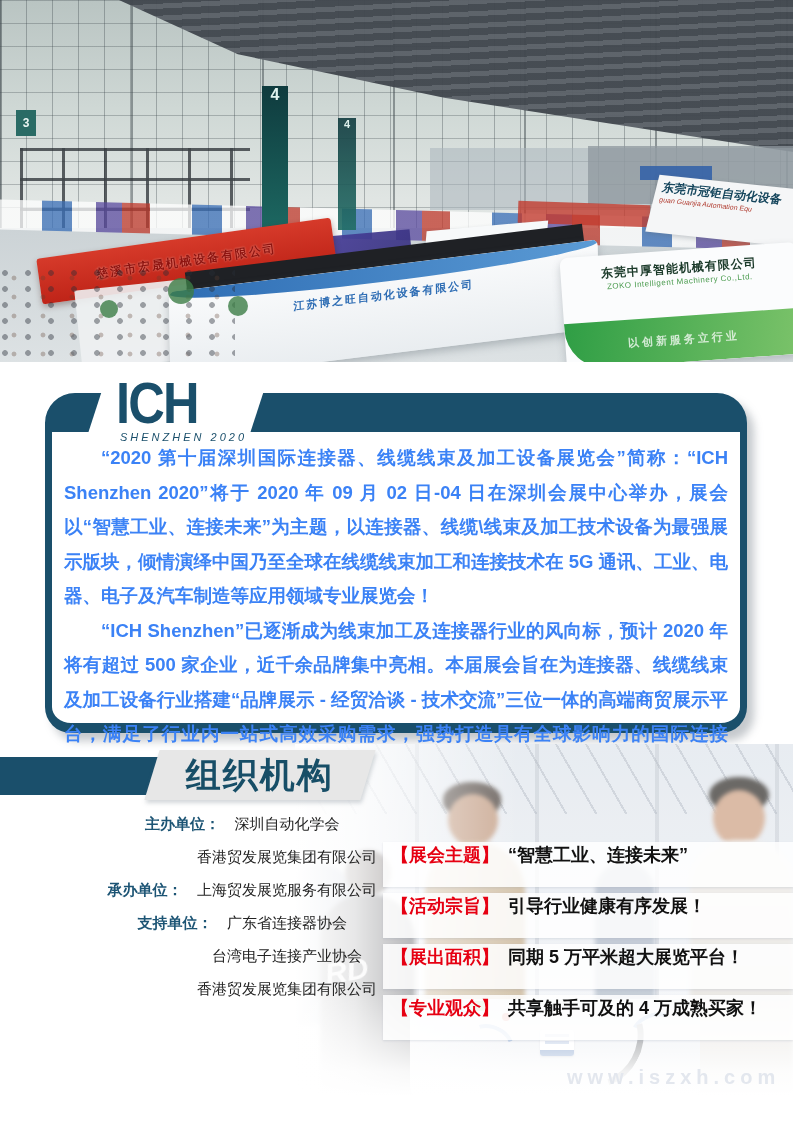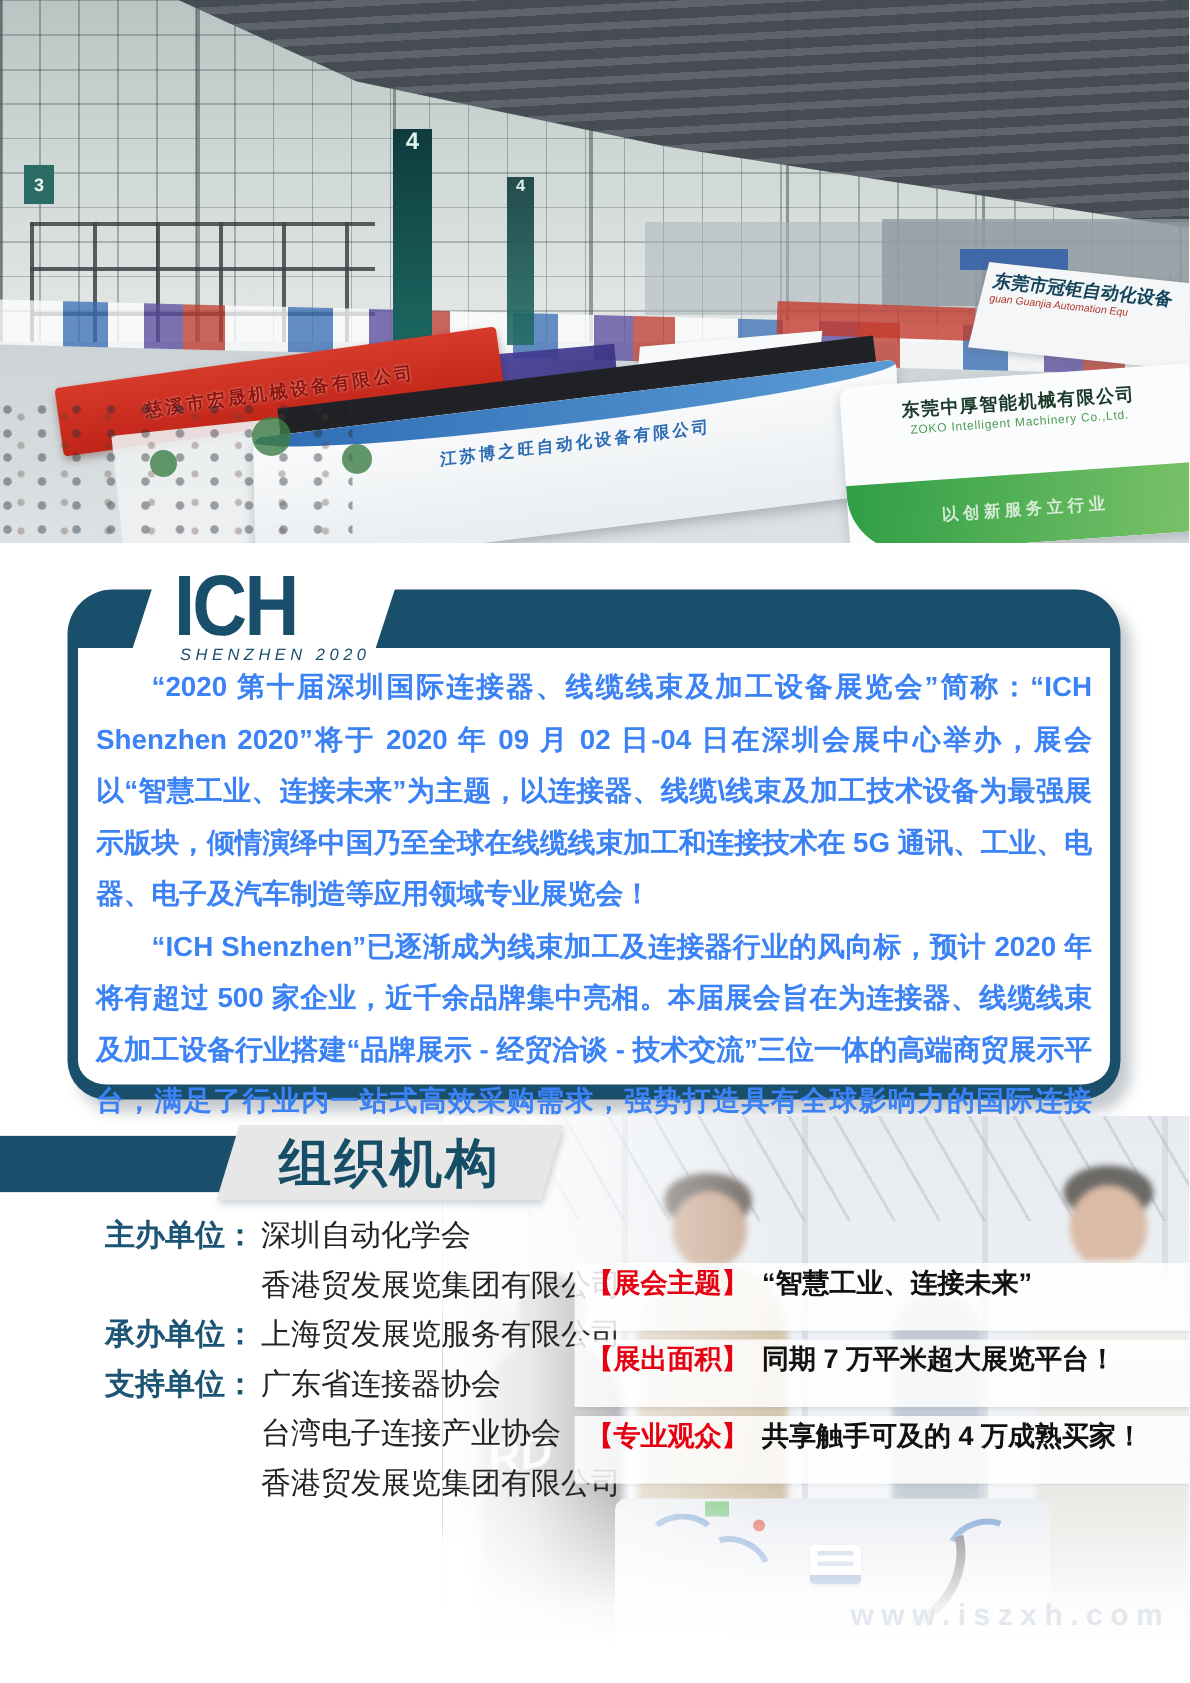--- a/index.html
+++ b/index.html
@@ -123,21 +123,21 @@
         box-shadow:0 1px 2px rgba(100,110,125,.4);}
   .badge i{display:block;height:3px;background:#9fb6d8;margin:4px 5px 0;}
   .badge b{position:absolute;left:0;bottom:0;width:100%;height:6px;background:#2f5fa8;border-radius:0 0 3px 3px;}
   .op-wash{position:absolute;inset:0;background:rgba(255,255,255,.28);}
   .op-left-fade{position:absolute;inset:0;background:linear-gradient(90deg,#fff 0%,rgba(255,255,255,.85) 12%,rgba(255,255,255,0) 45%);}
   .op-bottom-fade{position:absolute;inset:0;background:linear-gradient(0deg,#fff 0%,rgba(255,255,255,.9) 7%,rgba(255,255,255,0) 30%);}
   .watermark{position:absolute;left:272px;top:322px;color:#e3e7ee;font-size:20px;font-weight:bold;
         letter-spacing:5px;white-space:nowrap;filter:blur(.4px);}
 
   .org-list{left:70px;top:812px;width:330px;z-index:6;}
-  .org-row{height:24px;margin-bottom:9px;white-space:nowrap;font-size:20px;line-height:24px;}
+  .org-row{height:24px;margin-bottom:9px;white-space:nowrap;font-size:15px;line-height:24px;text-align:center;}
   .org-label{display:inline-block;width:104px;color:#1c5474;font-weight:bold;}
   .org-name{color:#232323;font-weight:500;}
 
   .hl-list{left:383px;top:842px;width:410px;z-index:6;}
   .hl-row{height:45px;line-height:27px;margin-bottom:6px;background:rgba(255,255,255,.85);
         padding-left:8px;white-space:nowrap;box-shadow:0 1px 2px rgba(150,160,175,.25);}
   .hl-label{color:#e60012;font-weight:bold;font-size:18px;}
   .hl-text{color:#111;font-weight:bold;font-size:18px;margin-left:9px;}
 </style>
 </head>
@@ -254,20 +254,23 @@
     <div class="org-row">
       <span class="org-label"></span><span class="org-name">香港贸发展览集团有限公司</span>
     </div>
   </div>
 
   <div class="abs hl-list">
     <div class="hl-row">
       <span class="hl-label">【展会主题】</span><span class="hl-text">“智慧工业、连接未来”</span>
     </div>
     <div class="hl-row">
-      <span class="hl-label">【展出面积】</span><span class="hl-text">同期 7 万平米超大展览平台！</span>
+      <span class="hl-label">【活动宗旨】</span><span class="hl-text">引导行业健康有序发展！</span>
+    </div>
+    <div class="hl-row">
+      <span class="hl-label">【展出面积】</span><span class="hl-text">同期 5 万平米超大展览平台！</span>
     </div>
     <div class="hl-row">
       <span class="hl-label">【专业观众】</span><span class="hl-text">共享触手可及的 4 万成熟买家！</span>
     </div>
   </div>
 
 </div>
 
 </body></html>

